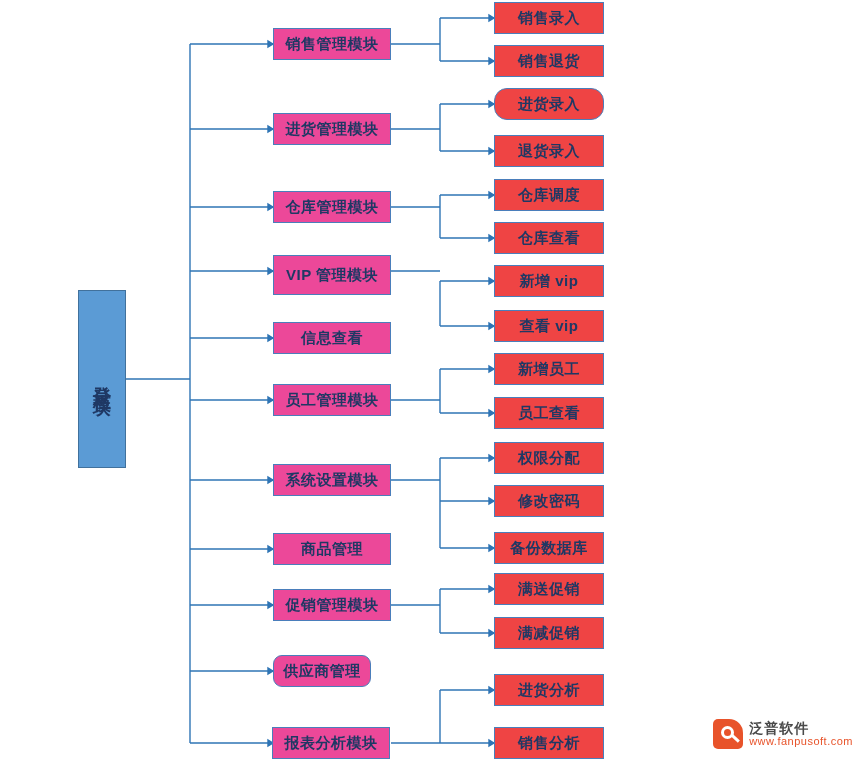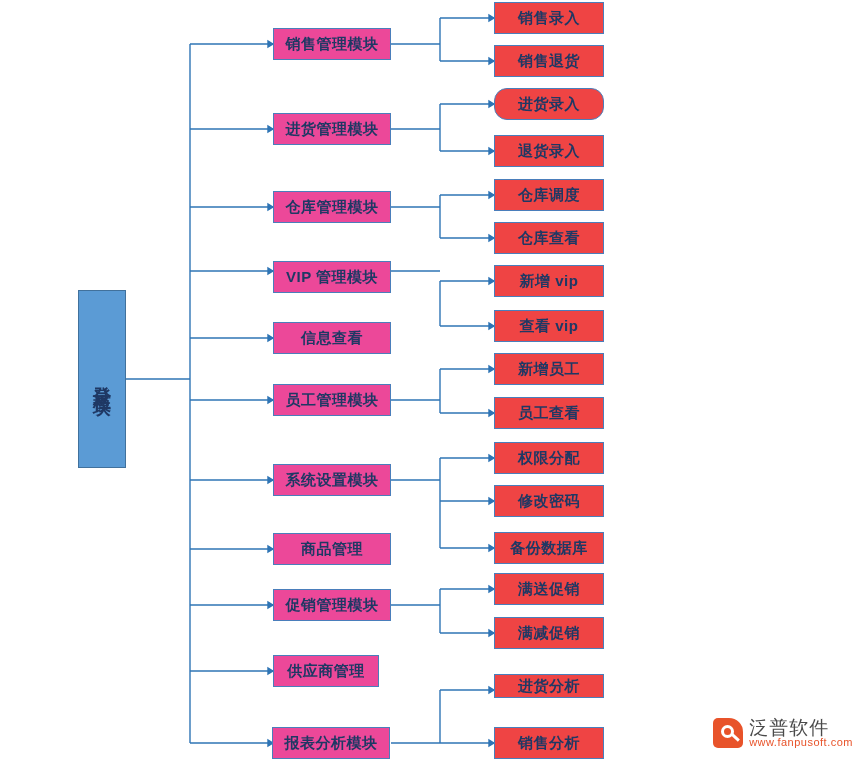--- a/index.html
+++ b/index.html
@@ -91,22 +91,22 @@
     position: absolute;
     left: 18px; top: 18px;
     width: 9px; height: 3px;
     background: #ffffff;
     transform: rotate(42deg);
   }
   .logo-text {
     line-height: 1.05;
   }
   .logo-name {
-    font-size: 19px;
-    font-weight: 400;
+    font-size: 14px;
+    font-weight: 700;
     color: #4a4a4a;
     letter-spacing: 1px;
   }
   .logo-url {
     font-size: 11px;
     color: #e8532a;
     letter-spacing: 0.5px;
   }
 </style>
 </head>
@@ -199,39 +199,39 @@
       </div>
       <div class="node lvl1" style="left: 273px; top: 28px; width: 118px; height: 32px;">
         <span class="lbl">销售管理模块</span>
       </div>
       <div class="node lvl1" style="left: 273px; top: 113px; width: 118px; height: 32px;">
         <span class="lbl">进货管理模块</span>
       </div>
       <div class="node lvl1" style="left: 273px; top: 191px; width: 118px; height: 32px;">
         <span class="lbl">仓库管理模块</span>
       </div>
-      <div class="node lvl1" style="left: 273px; top: 261px; width: 118px; height: 32px;">
+      <div class="node lvl1" style="left: 273px; top: 255px; width: 118px; height: 40px;">
         <span class="lbl">VIP 管理模块</span>
       </div>
       <div class="node lvl1" style="left: 273px; top: 322px; width: 118px; height: 32px;">
         <span class="lbl">信息查看</span>
       </div>
       <div class="node lvl1" style="left: 273px; top: 384px; width: 118px; height: 32px;">
         <span class="lbl">员工管理模块</span>
       </div>
       <div class="node lvl1" style="left: 273px; top: 464px; width: 118px; height: 32px;">
         <span class="lbl">系统设置模块</span>
       </div>
       <div class="node lvl1" style="left: 273px; top: 533px; width: 118px; height: 32px;">
         <span class="lbl">商品管理</span>
       </div>
       <div class="node lvl1" style="left: 273px; top: 589px; width: 118px; height: 32px;">
         <span class="lbl">促销管理模块</span>
       </div>
-      <div class="node lvl1" style="left: 273px; top: 655px; width: 106px; height: 32px;">
+      <div class="node lvl1" style="left: 273px; top: 655px; width: 98px; height: 32px; border-radius: 9px;">
         <span class="lbl">供应商管理</span>
       </div>
       <div class="node lvl1" style="left: 272px; top: 727px; width: 118px; height: 32px;">
         <span class="lbl">报表分析模块</span>
       </div>
       <div class="node lvl2" style="left: 494px; top: 2px; width: 110px; height: 32px;">
         <span class="lbl">销售录入</span>
       </div>
       <div class="node lvl2" style="left: 494px; top: 45px; width: 110px; height: 32px;">
         <span class="lbl">销售退货</span>
@@ -268,21 +268,21 @@
       </div>
       <div class="node lvl2" style="left: 494px; top: 532px; width: 110px; height: 32px;">
         <span class="lbl">备份数据库</span>
       </div>
       <div class="node lvl2" style="left: 494px; top: 573px; width: 110px; height: 32px;">
         <span class="lbl">满送促销</span>
       </div>
       <div class="node lvl2" style="left: 494px; top: 617px; width: 110px; height: 32px;">
         <span class="lbl">满减促销</span>
       </div>
-      <div class="node lvl2" style="left: 494px; top: 674px; width: 110px; height: 24px;">
+      <div class="node lvl2" style="left: 494px; top: 674px; width: 110px; height: 32px;">
         <span class="lbl">进货分析</span>
       </div>
       <div class="node lvl2" style="left: 494px; top: 727px; width: 110px; height: 32px;">
         <span class="lbl">销售分析</span>
       </div>
     </div>
 
   <div class="logo">
     <div class="logo-mark"></div>
     <div class="logo-text">

